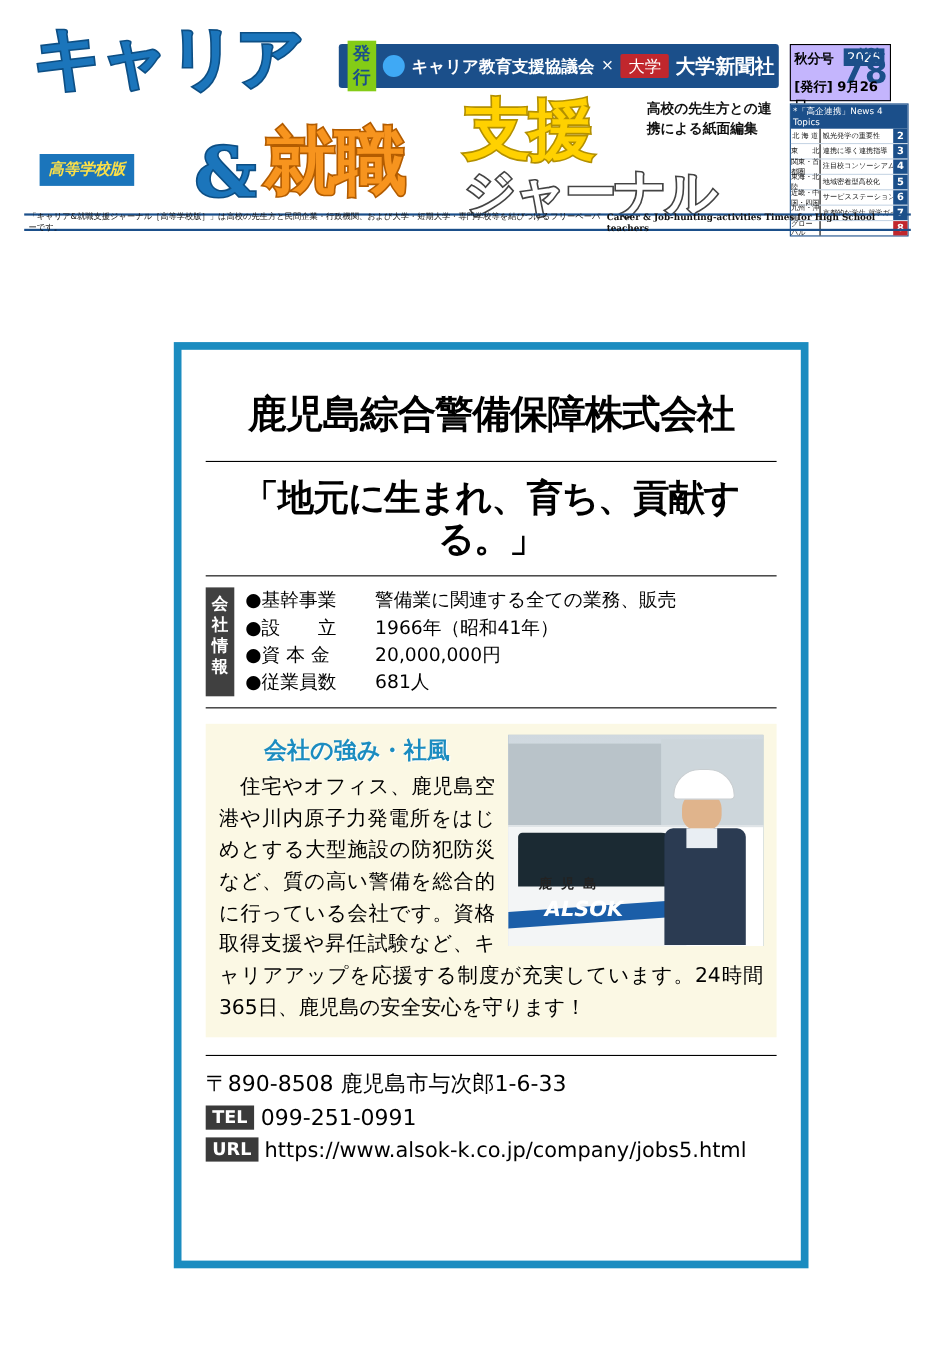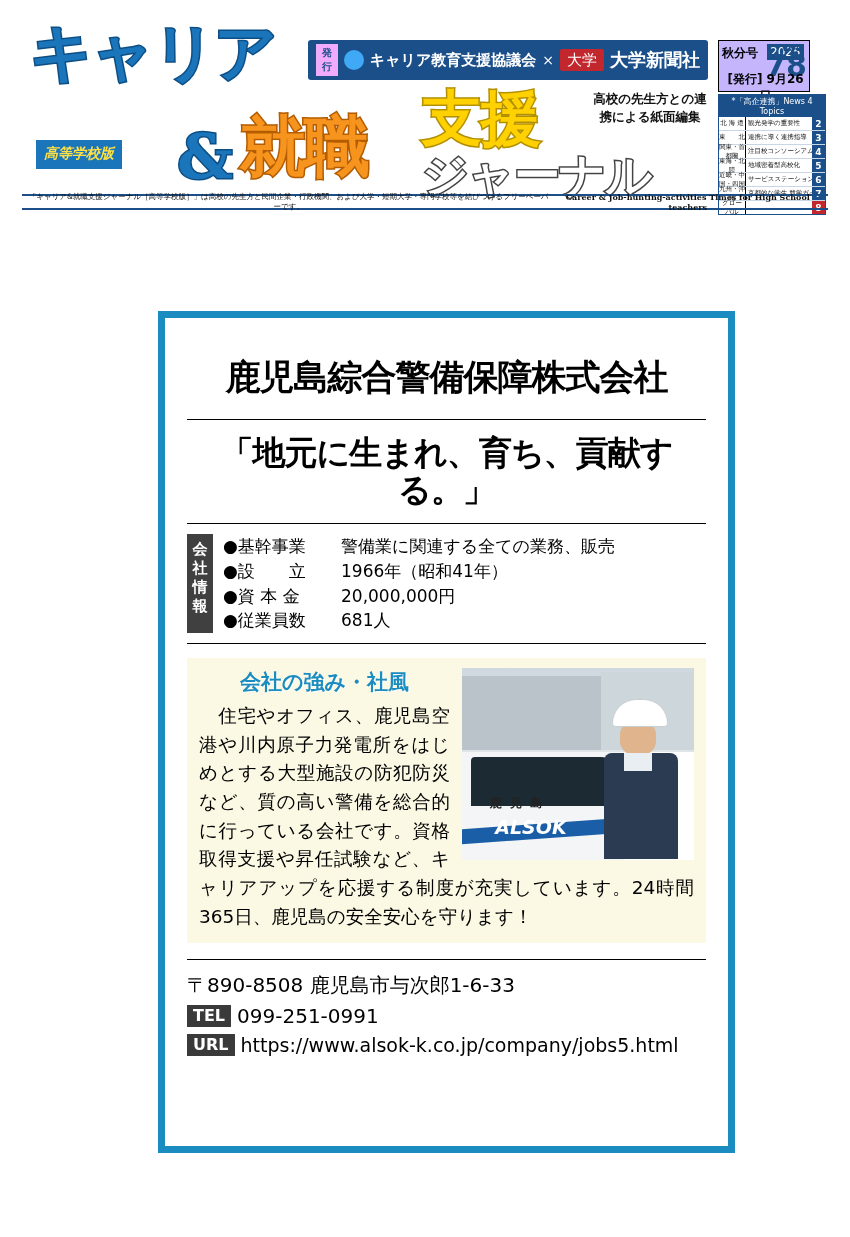--- a/index.html
+++ b/index.html
@@ -15,21 +15,20 @@
     overflow: hidden;
   }
 
   
   .masthead {
     position: absolute;
     left: 22px;
     top: 18px;
     width: 806px;
     height: 192px;
-    text-align: center;
   }
   .mast-left {
     position: absolute;
     left: 0; top: 0;
     width: 480px; height: 172px;
   }
   .mast-career {
     position: absolute;
     left: 8px; top: 4px;
     font-size: 62px;
@@ -108,23 +107,23 @@
     width: 400px; height: 40px;
     background: #1b4f8a;
     border-radius: 3px;
     display: flex;
     align-items: center;
     gap: 6px;
     padding: 0 8px;
     box-sizing: border-box;
   }
   .pub-label {
-    background: #f0abfc;
+    background: #84cc16;
     color: #1b4f8a;
-    font-size: 10px;
+    font-size: 16px;
     font-weight: 700;
     padding: 2px 5px;
     font-family: Liberation Serif, serif;
   }
   .pub-logo {
     width: 20px; height: 20px;
     border-radius: 50%;
     background: #3fa9f5;
     display: inline-block;
     flex: 0 0 auto;

